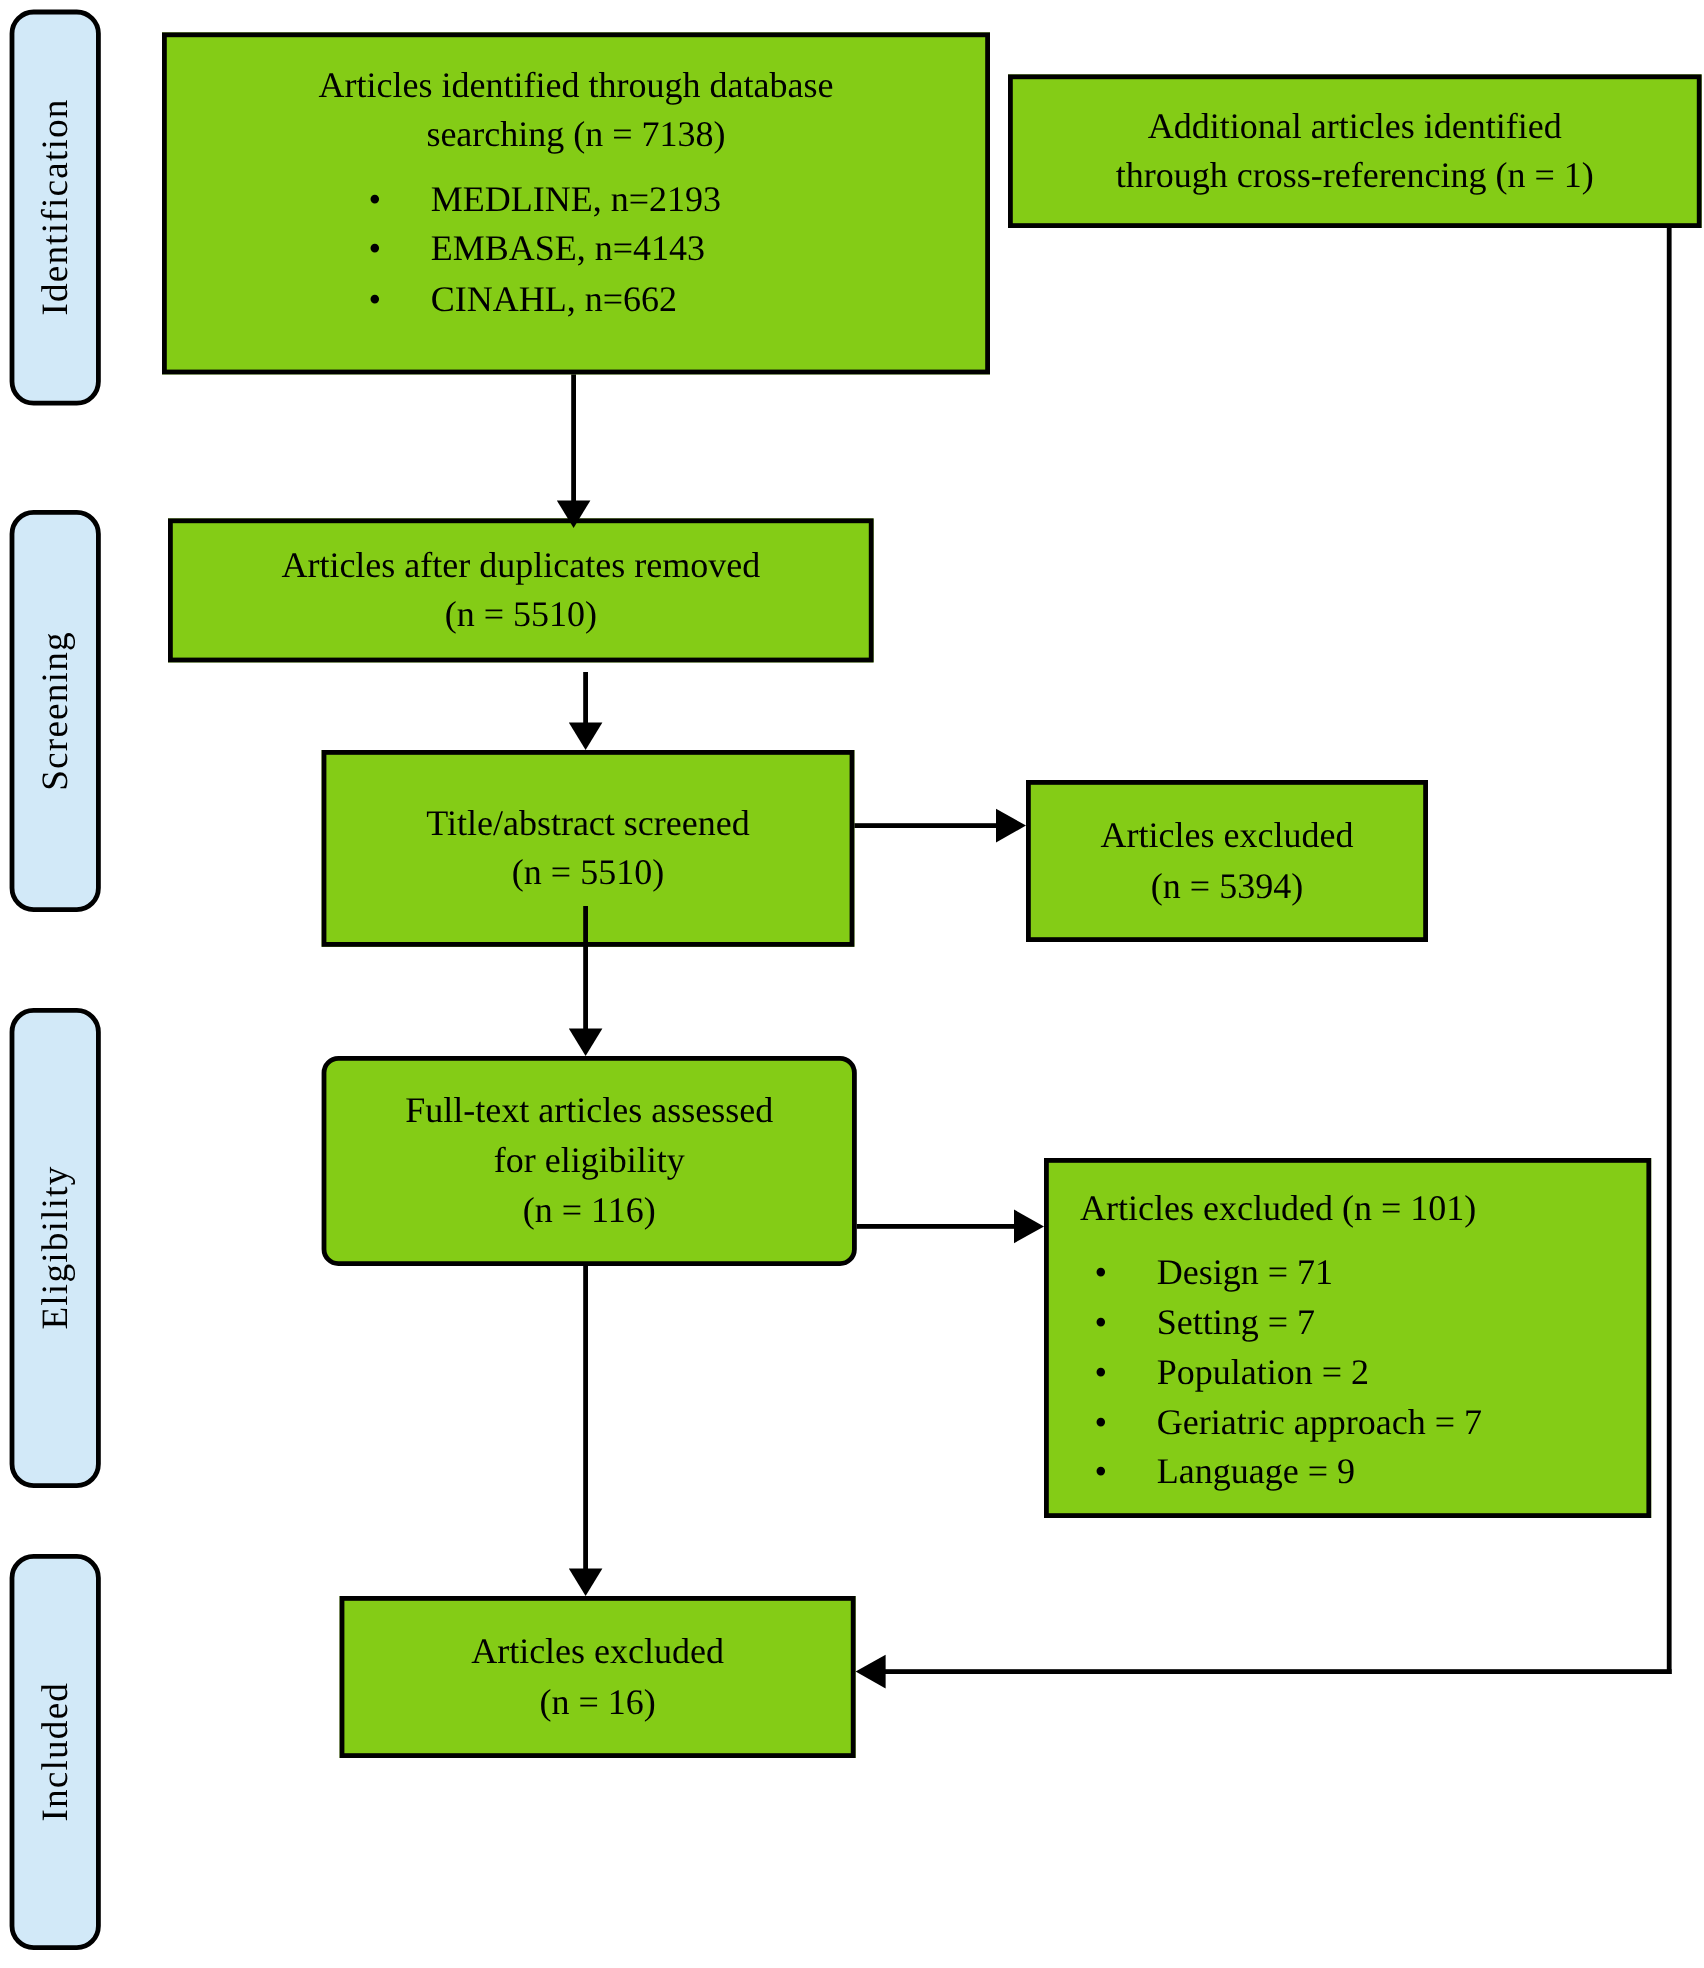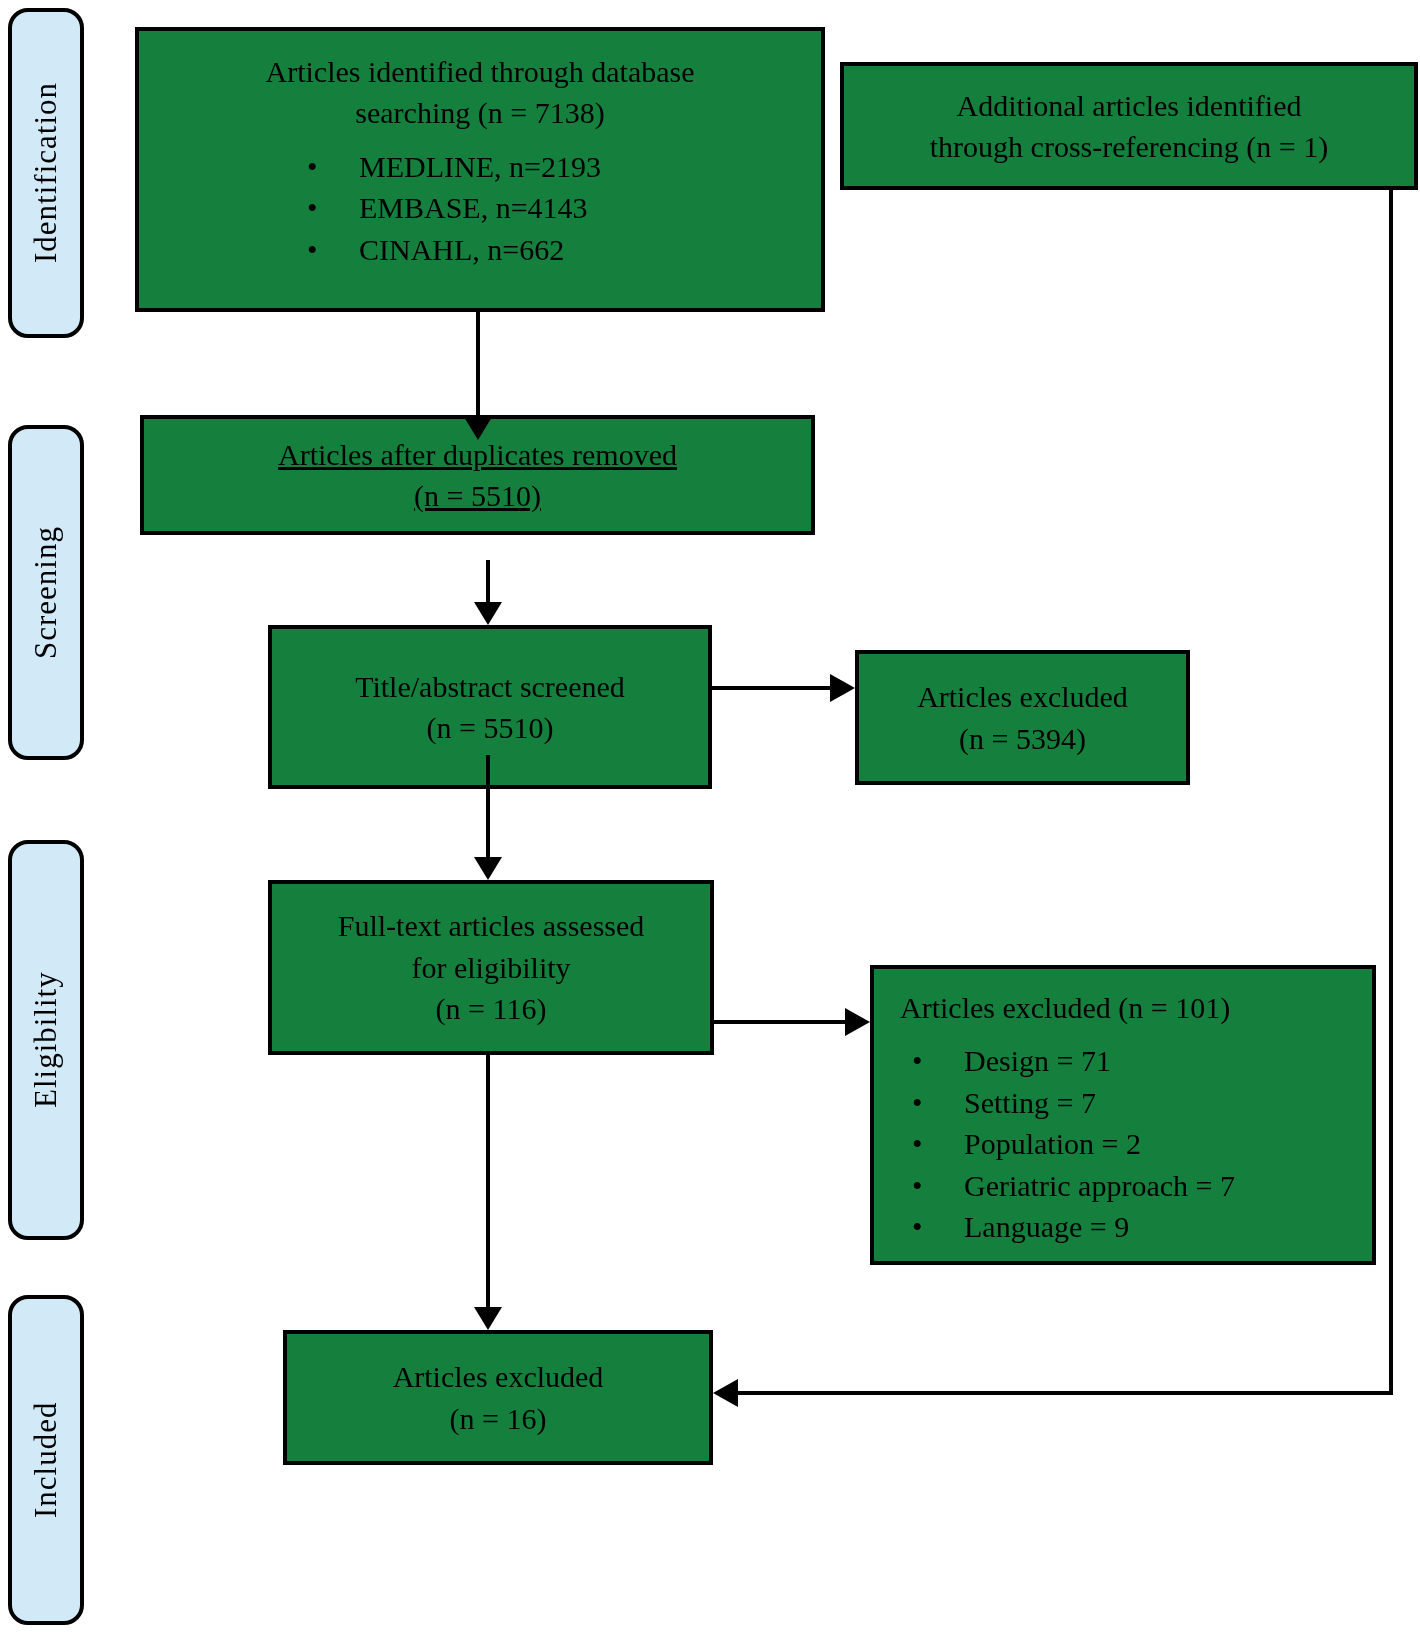--- a/index.html
+++ b/index.html
@@ -31,37 +31,37 @@
     letter-spacing: 1px;
   }
   #stage-identification { top: 8px;    height: 330px; }
   #stage-screening      { top: 425px;  height: 335px; }
   #stage-eligibility    { top: 840px;  height: 400px; }
   #stage-included       { top: 1295px; height: 330px; }
 
   
   .box {
     position: absolute;
-    background: #15803d;
+    background: #84cc16;
     border: 4px solid #000;
     box-sizing: border-box;
     font-size: 30px;
     line-height: 1.38;
     display: flex;
     flex-direction: column;
     justify-content: center;
   }
   .box .ln { text-align: center; }
 
   #box-identified { left: 135px; top: 27px;  width: 690px; height: 285px; justify-content: flex-start; padding-top: 20px; }
   #box-crossref   { left: 840px; top: 62px;  width: 578px; height: 128px; }
-  #box-duplicates { left: 140px; top: 415px; width: 675px; height: 120px; text-decoration: underline; }
+  #box-duplicates { left: 140px; top: 432px; width: 588px; height: 120px; }
   #box-screened   { left: 268px; top: 625px; width: 444px; height: 164px; }
   #box-excl-screen{ left: 855px; top: 650px; width: 335px; height: 135px; }
-  #box-fulltext   { left: 268px; top: 880px; width: 446px; height: 175px; }
+  #box-fulltext   { left: 268px; top: 880px; width: 446px; height: 175px; border-radius: 14px; }
   #box-excl-full  { left: 870px; top: 965px; width: 506px; height: 300px; justify-content: flex-start; padding: 18px 24px 0 26px; }
   #box-included   { left: 283px; top: 1330px; width: 430px; height: 135px; }
 
   
   ul.bullets {
     list-style: none;
     margin: 12px 0 0 0;
     padding: 0;
   }
   ul.bullets li {

